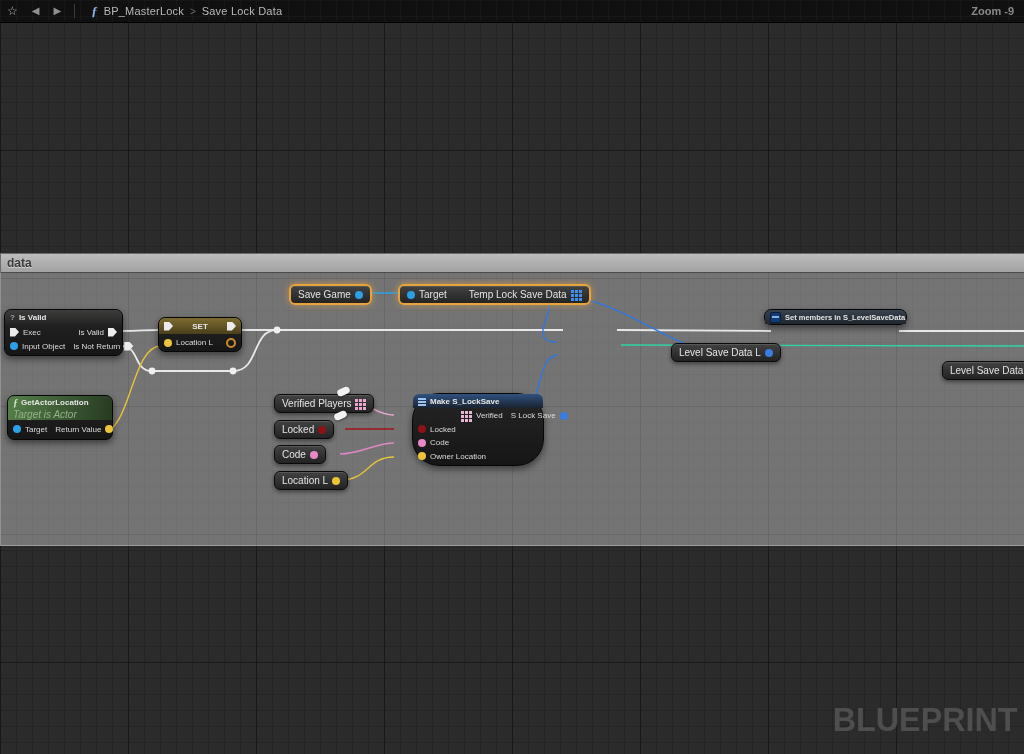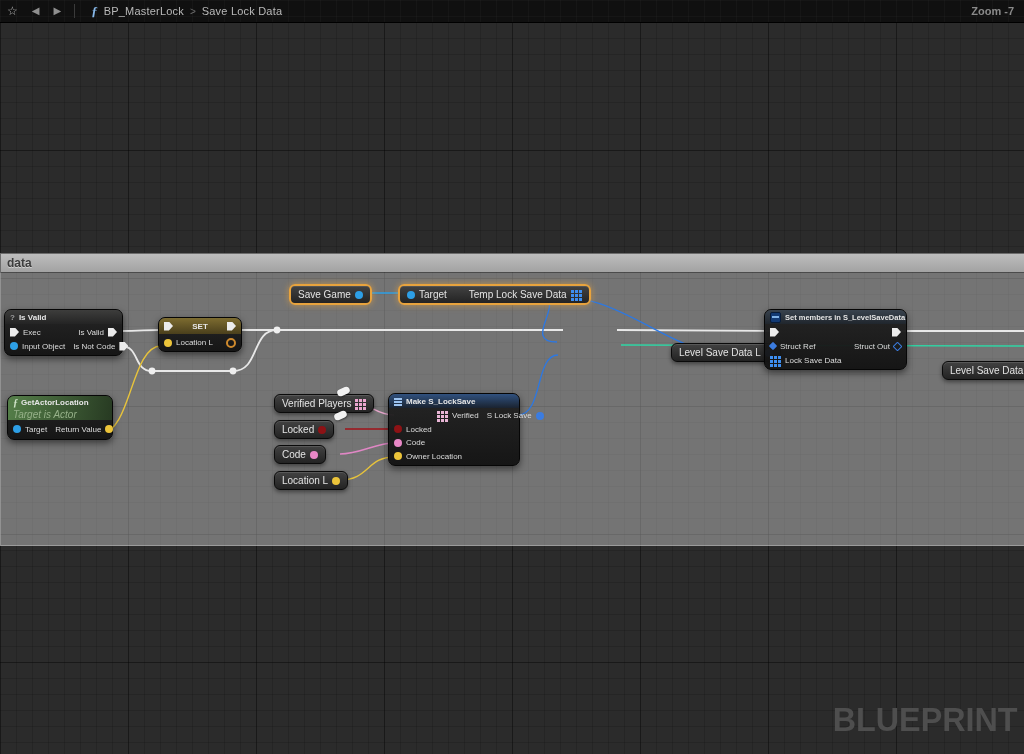--- a/index.html
+++ b/index.html
@@ -111,21 +111,21 @@
 
   <div class="topbar">
     <span class="tb-ico">☆</span>
     <span class="tb-ico small">◀</span>
     <span class="tb-ico small">▶</span>
     <span class="tb-sep"></span>
     <span class="fn-ico">ƒ</span>
     <span class="crumb">BP_MasterLock</span>
     <span class="crumb-sep">&gt;</span>
     <span class="crumb">Save Lock Data</span>
-    <span class="zoom-ind">Zoom -7</span>
+    <span class="zoom-ind">Zoom -9</span>
   </div>
 
   <div class="canvas">
 
     <div class="watermark">BLUEPRINT</div>
 
     <div class="comment">
       <div class="comment-header">
         <span>data</span>
       </div>
@@ -166,21 +166,21 @@
           <span class="pin-exec"></span>
           <span class="plabel">Exec</span>
           <span class="spacer"></span>
           <span class="plabel">Is Valid</span>
           <span class="pin-exec"></span>
         </div>
         <div class="prow">
           <span class="pin-circle c-objblue"></span>
           <span class="plabel">Input Object</span>
           <span class="spacer"></span>
-          <span class="plabel">Is Not Code</span>
+          <span class="plabel">Is Not Return</span>
           <span class="pin-exec"></span>
         </div>
       </div>
     </div>
 
     <div class="node" style="left:158px;top:295px;width:82px;">
       <div class="prow hdr-set" style="height:16px;border-radius:6px 6px 0 0;">
         <span class="pin-exec"></span>
         <span class="spacer"></span>
         <span style="font-weight:bold;">SET</span>
@@ -244,21 +244,21 @@
     <div class="oval" style="left:274px;top:423px;">
       <span>Code</span>
       <span class="pin-circle c-pink"></span>
     </div>
 
     <div class="oval" style="left:274px;top:449px;">
       <span>Location L</span>
       <span class="pin-circle c-yellow"></span>
     </div>
 
-    <div class="node" style="left:388px;top:371px;width:130px;">
+    <div class="node" style="left:412px;top:371px;width:130px;border-radius:27px;">
       <div class="node-header hdr-make">
         <span class="icon-make"></span>
         <span>Make S_LockSave</span>
       </div>
       <div class="rows">
         <div class="prow" style="height:13.5px;padding-left:48px;">
           <span class="gridwrap">
               <span class="pin-grid" style="color:#e8b5d5;"></span>
             </span>
           <span class="plabel">Verified</span>
@@ -285,40 +285,20 @@
     <div class="oval" style="left:671px;top:321px;">
       <span>Level Save Data L</span>
       <span class="pin-circle c-structblue"></span>
     </div>
 
     <div class="node" style="left:764px;top:287px;width:141px;">
       <div class="node-header hdr-setm" style="font-size:7.5px;">
         <span class="icon-setm"></span>
         <span>Set members in S_LevelSaveData</span>
       </div>
-      <div class="rows">
-        <div class="prow" style="height:14px;">
-          <span class="pin-exec"></span>
-          <span class="spacer"></span>
-          <span class="pin-exec"></span>
-        </div>
-        <div class="prow" style="height:14px;">
-          <span class="pin-diamond"></span>
-          <span class="plabel">Struct Ref</span>
-          <span class="spacer"></span>
-          <span class="plabel">Struct Out</span>
-          <span class="pin-diamond hollow"></span>
-        </div>
-        <div class="prow" style="height:14px;">
-          <span class="gridwrap">
-              <span class="pin-grid" style="color:#3d8ef0;"></span>
-            </span>
-          <span class="plabel">Lock Save Data</span>
-        </div>
-      </div>
     </div>
 
     <div class="oval" style="left:942px;top:339px;">
       <span>Level Save Data L</span>
       <span class="pin-circle c-structblue"></span>
     </div>
 
     <div class="bubble" style="left:337px;top:366px;"></div>
     <div class="bubble" style="left:334px;top:390px;"></div>
 

